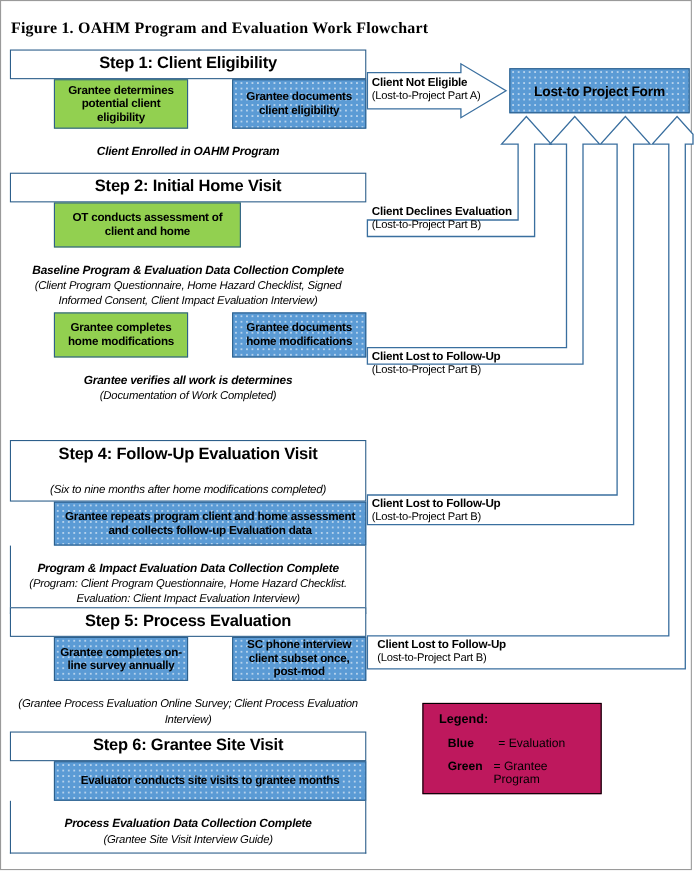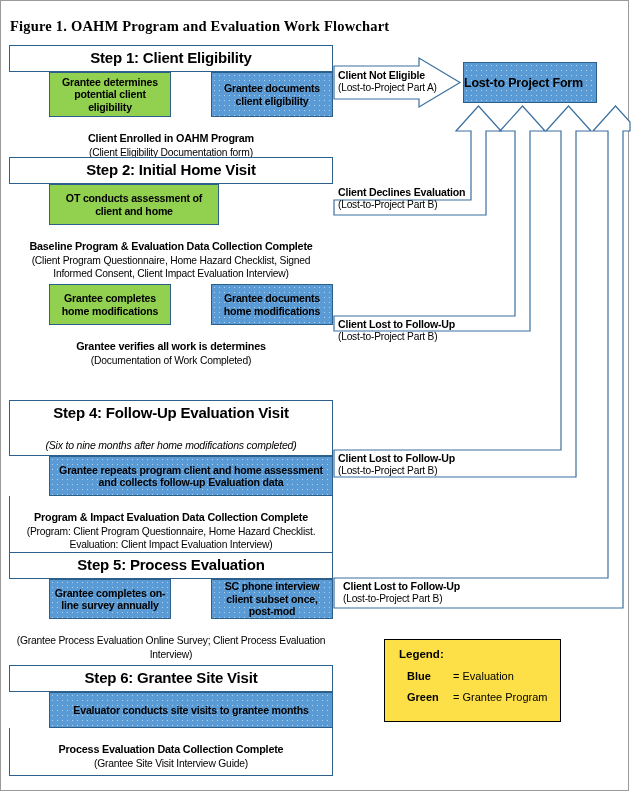--- a/index.html
+++ b/index.html
@@ -61,48 +61,49 @@
     background:#5b9bd5;
     background-image:radial-gradient(circle, rgba(255,255,255,.55) .7px, transparent .8px);
     background-size:5px 5px;
   }
   .step-foot{
     border:1px solid #2d5f8b;
     border-top:none;
     background:#ffffff;
     text-align:center;
     padding:15px 6px 5px 6px;
+    font-style:italic;
   }
   .step-foot.noborder{border:none;background:transparent;}
   .foot-bold{font-weight:bold;font-size:10.8px;line-height:13.5px;letter-spacing:-.2px;}
   .foot-reg{font-weight:normal;font-size:10.3px;line-height:13.5px;letter-spacing:-.2px;}
 
   
   #ltp-box{
-    left:463px;top:62px;width:134px;height:41px;
+    left:463px;top:62px;width:164px;height:41px;
     background:#5b9bd5;
     background-image:radial-gradient(circle, rgba(255,255,255,.55) .7px, transparent .8px);
     background-size:5px 5px;
     border:1px solid #2d5f8b;
-    display:flex;align-items:center;
+    display:flex;align-items:center;justify-content:center;
     font-weight:bold;font-size:12.5px;letter-spacing:-.2px;color:#000;
   }
 
   
   .callout-lbl{z-index:6;}
   .callout-lbl .cl-bold{font-weight:bold;font-size:10.6px;line-height:12.5px;letter-spacing:-.2px;white-space:nowrap;}
   .callout-lbl .cl-reg{font-weight:normal;font-size:10.2px;line-height:12px;letter-spacing:-.2px;white-space:nowrap;}
 
   
   #connectors{position:absolute;left:0;top:0;width:631px;height:793px;pointer-events:none;}
 
   
   #legend{
-    left:384px;top:639px;width:177px;height:83px;
-    border:1.5px solid #000;background:#fde047;
+    left:384px;top:639px;width:163px;height:83px;
+    border:1.5px solid #000;background:#be185d;
     padding:8px 12px 0 14px;
   }
   #legend .lg-title{font-weight:bold;font-size:11.5px;margin-bottom:10px;}
   #legend .lg-row{display:flex;align-items:baseline;margin:0 0 9px 8px;}
   #legend .lg-key{font-weight:bold;font-size:11px;width:46px;}
   #legend .lg-val{font-weight:normal;font-size:11px;}
 </style>
 </head>
 <body>
 
@@ -134,21 +135,20 @@
 <div class="abs step-card" style="top:45px;">
   <div class="step-head">
     <div class="st-title">Step 1: Client Eligibility</div>
   </div>
   <div class="step-row">
     <div class="cell green half" style="height:37px;">Grantee determines potential client eligibility</div>
     <div class="cell blue shade half" style="height:37px;">Grantee documents client eligibility</div>
   </div>
   <div class="step-foot noborder">
     <div class="foot-bold">Client Enrolled in OAHM Program</div>
-    <div class="foot-reg">(Client Eligibility Documentation form)</div>
   </div>
 </div>
 
 <div class="abs step-card" style="top:157px;">
   <div class="step-head">
     <div class="st-title">Step 2: Initial Home Visit</div>
   </div>
   <div class="step-row">
     <div class="cell green half" style="height:33px;">OT conducts assessment of client and home</div>
   </div>

